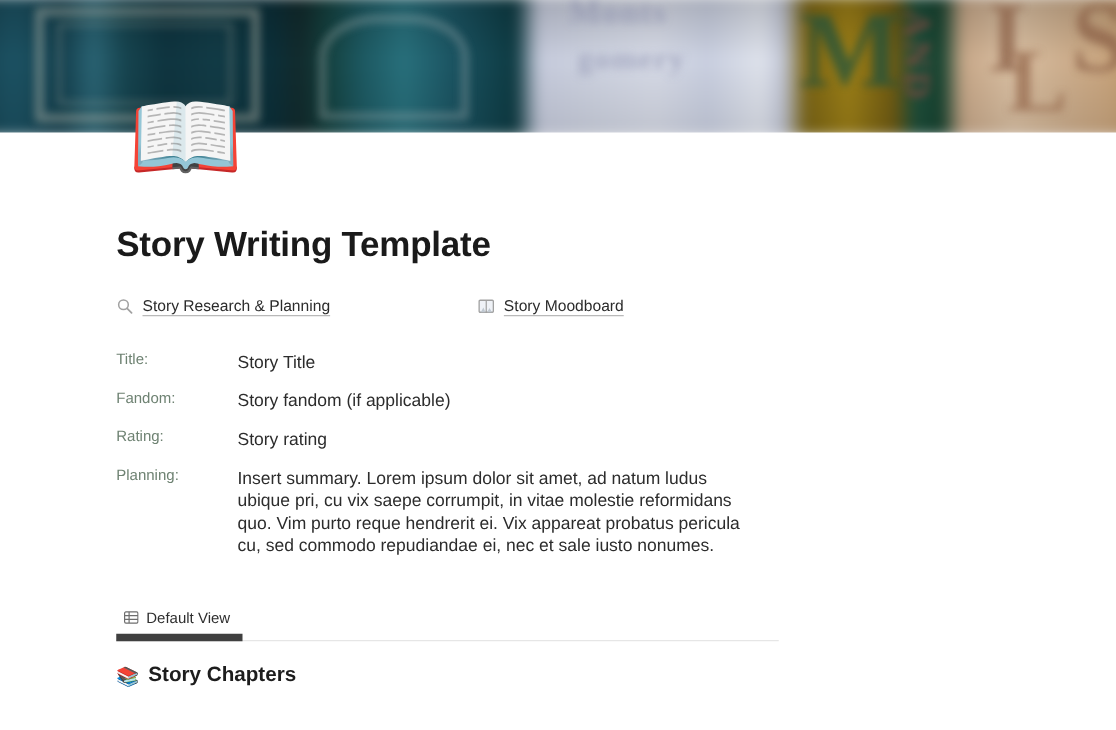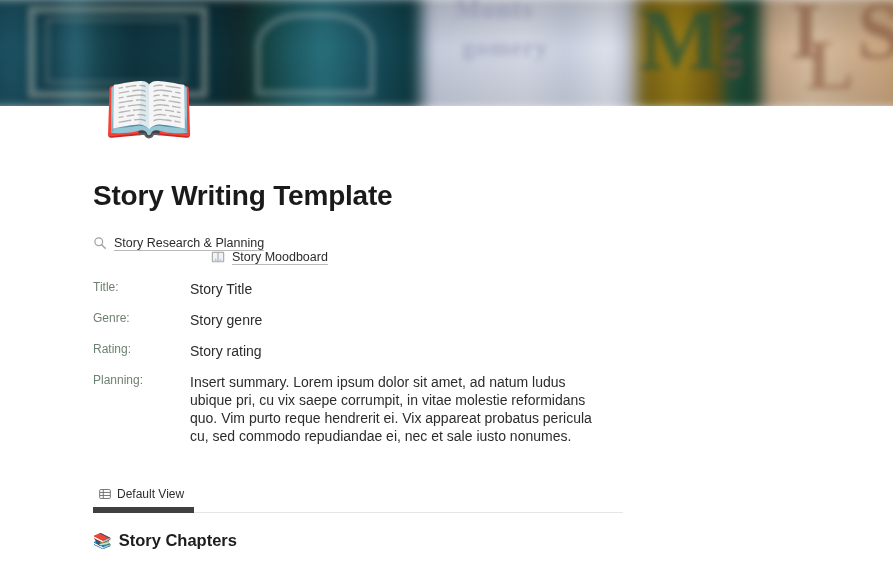--- a/index.html
+++ b/index.html
@@ -83,23 +83,22 @@
     margin: 74px 0 0 93px;
     font-size: 28px;
     font-weight: 700;
     color:#1a1a1a;
     letter-spacing:-0.2px;
   }
 
   .links-row {
     margin: 24px 0 0 93px;
     display:flex;
-    align-items:flex-start;
+    align-items:center;
     height:18px;
-    flex-direction:column;
   }
   .doc-link {
     display:flex; align-items:center; gap:7px;
     font-size:12.5px; color:#2b2b2b;
     cursor:pointer;
   }
   .doc-link .lbl { text-decoration: underline; text-decoration-color:#b9b9b9;
                    text-underline-offset:2.5px; }
   .doc-link.second { margin-left: 98px; padding-left: 20px; }
   .mini-ico { width:14px; height:14px; display:inline-block; flex:0 0 auto;
@@ -195,25 +194,25 @@
 
     </div>
 
     <div class="props">
 
       <div class="prop-row">
         <div class="prop-label">Title:</div>
         <div class="prop-value">Story Title</div>
       </div>
 
-
       <div class="prop-row">
-        <div class="prop-label">Genre:</div>
-        <div class="prop-value">Story genre</div>
-      </div>
+        <div class="prop-label">Fandom:</div>
+        <div class="prop-value">Story fandom (if applicable)</div>
+      </div>
+
 
       <div class="prop-row">
         <div class="prop-label">Rating:</div>
         <div class="prop-value">Story rating</div>
       </div>
 
       <div class="prop-row summary">
         <div class="prop-label">Planning:</div>
         <div class="prop-value">Insert summary. Lorem ipsum dolor sit amet, ad natum ludus ubique pri, cu vix saepe corrumpit, in vitae molestie reformidans quo. Vim purto reque hendrerit ei. Vix appareat probatus pericula cu, sed commodo repudiandae ei, nec et sale iusto nonumes.</div>
       </div>

